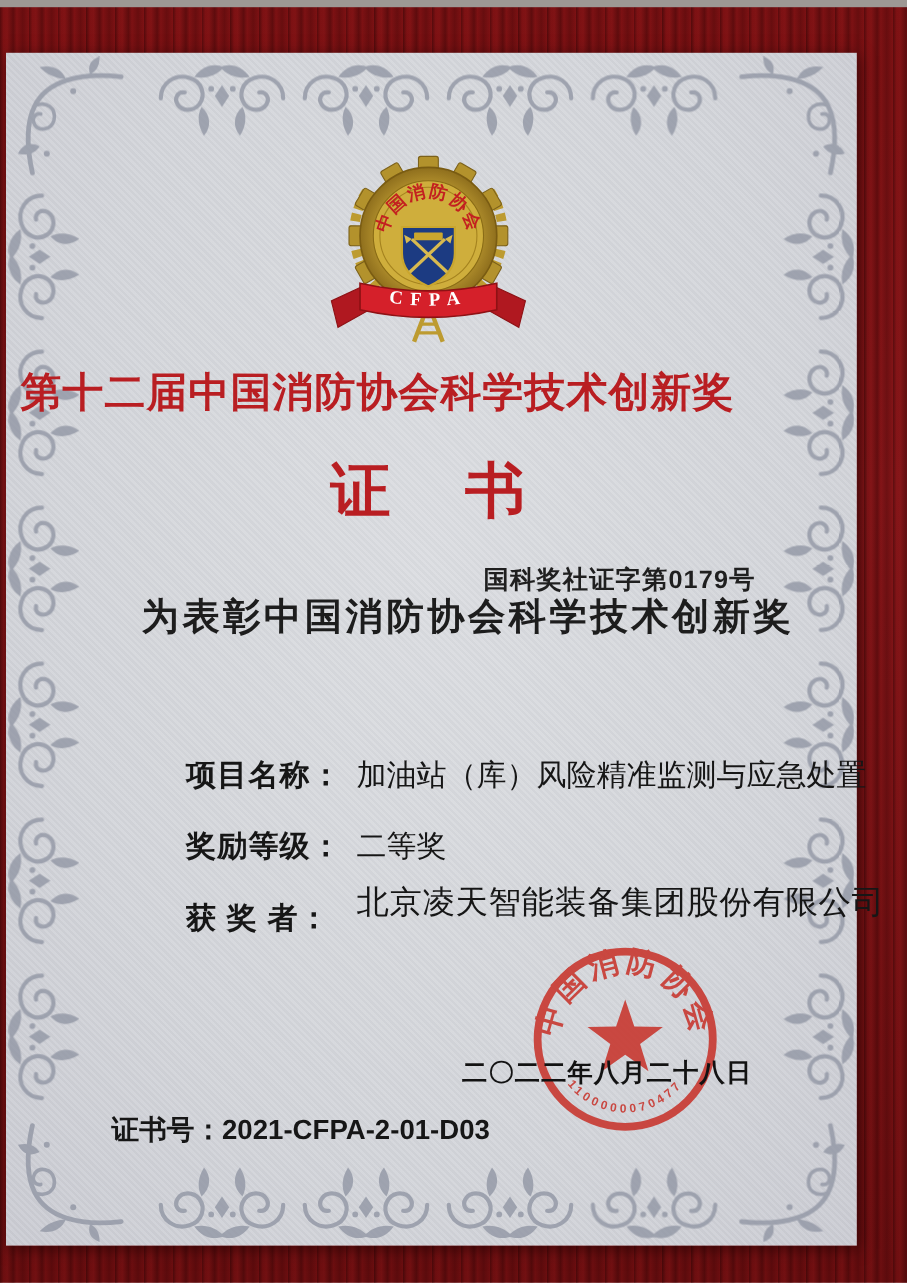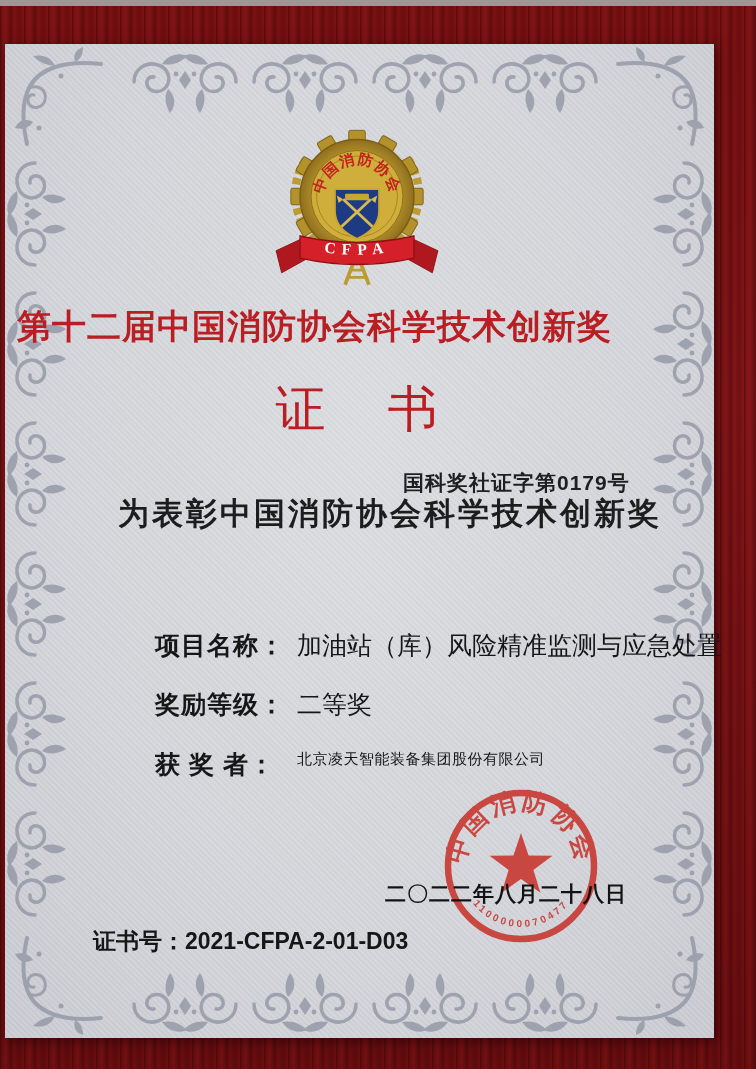--- a/index.html
+++ b/index.html
@@ -30,40 +30,40 @@
   .border-svg{position:absolute;left:0;top:0;z-index:1;}
   .emblem{position:absolute;left:260px;top:79px;width:184px;height:170px;z-index:2;}
   .txt{position:absolute;white-space:nowrap;z-index:3;}
   .title{
     left:0;top:260px;width:619px;text-align:center;
     font-family:"Liberation Serif", serif;font-weight:700;font-size:34px;
     letter-spacing:1px;color:#b91e22;
   }
   .heading{
     left:0;top:332px;width:709px;text-align:center;
-    font-family:"Liberation Serif", serif;font-weight:400;font-size:50px;
+    font-family:"Liberation Serif", serif;font-weight:700;font-size:50px;
     letter-spacing:6px;color:#b91e22;
   }
   .issue-no{
     left:398px;top:405px;font-weight:700;font-size:21px;
     letter-spacing:1px;color:#1f1f1f;margin-top:20px;
   }
   .citation{
     font-family:"Liberation Serif", serif;font-size:31px;font-weight:600;
     color:#1d1d1d;letter-spacing:3px;
   }
   .cit1{left:113px;top:449px;}
   .cit2{left:68px;top:497px;}
   .flabel{left:150px;font-weight:700;font-size:25px;color:#161616;letter-spacing:1px;}
   .fvalue{left:292px;font-weight:400;font-size:25px;color:#161616;}
   .r1{top:585px;}
   .r1b{top:627px;}
   .r2{top:644px;text-align:right;}
   .r3{top:704px;}
-  .winner-value{top:706px;font-size:15px;letter-spacing:0.5px;text-align:right;}
+  .winner-value{top:690px;font-size:27px;letter-spacing:0.5px;text-align:right;}
   .seal{position:absolute;left:428px;top:734px;width:176px;height:176px;z-index:4;}
   .date{
     left:380px;top:836px;z-index:5;
     font-family:"Liberation Serif", serif;font-weight:700;font-size:21px;
     letter-spacing:1px;color:#121212;
   }
   .footer-id{left:88px;top:882px;font-weight:700;font-size:23px;color:#161616;z-index:5;}
 </style>
 </head>
 <body>

